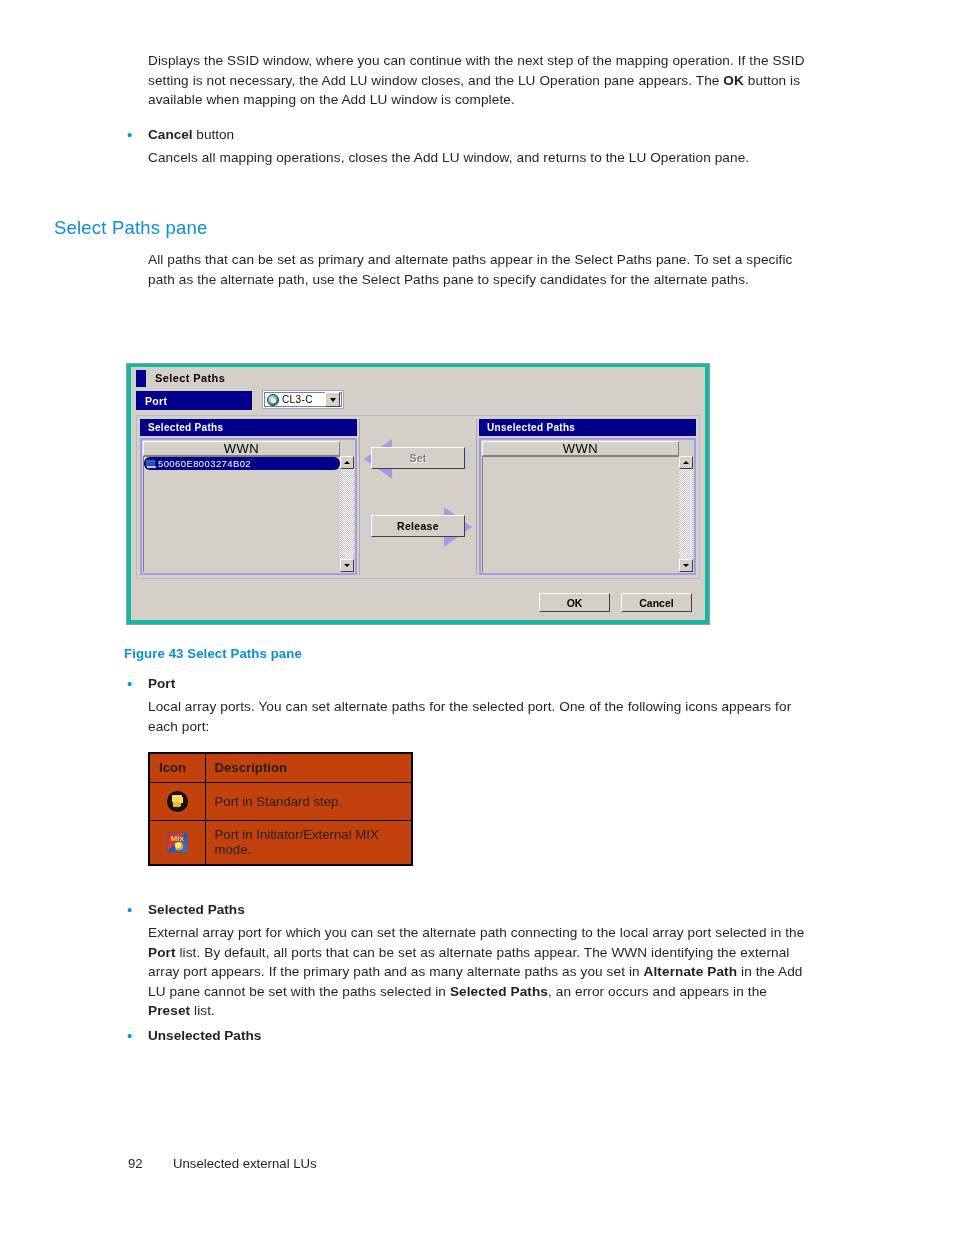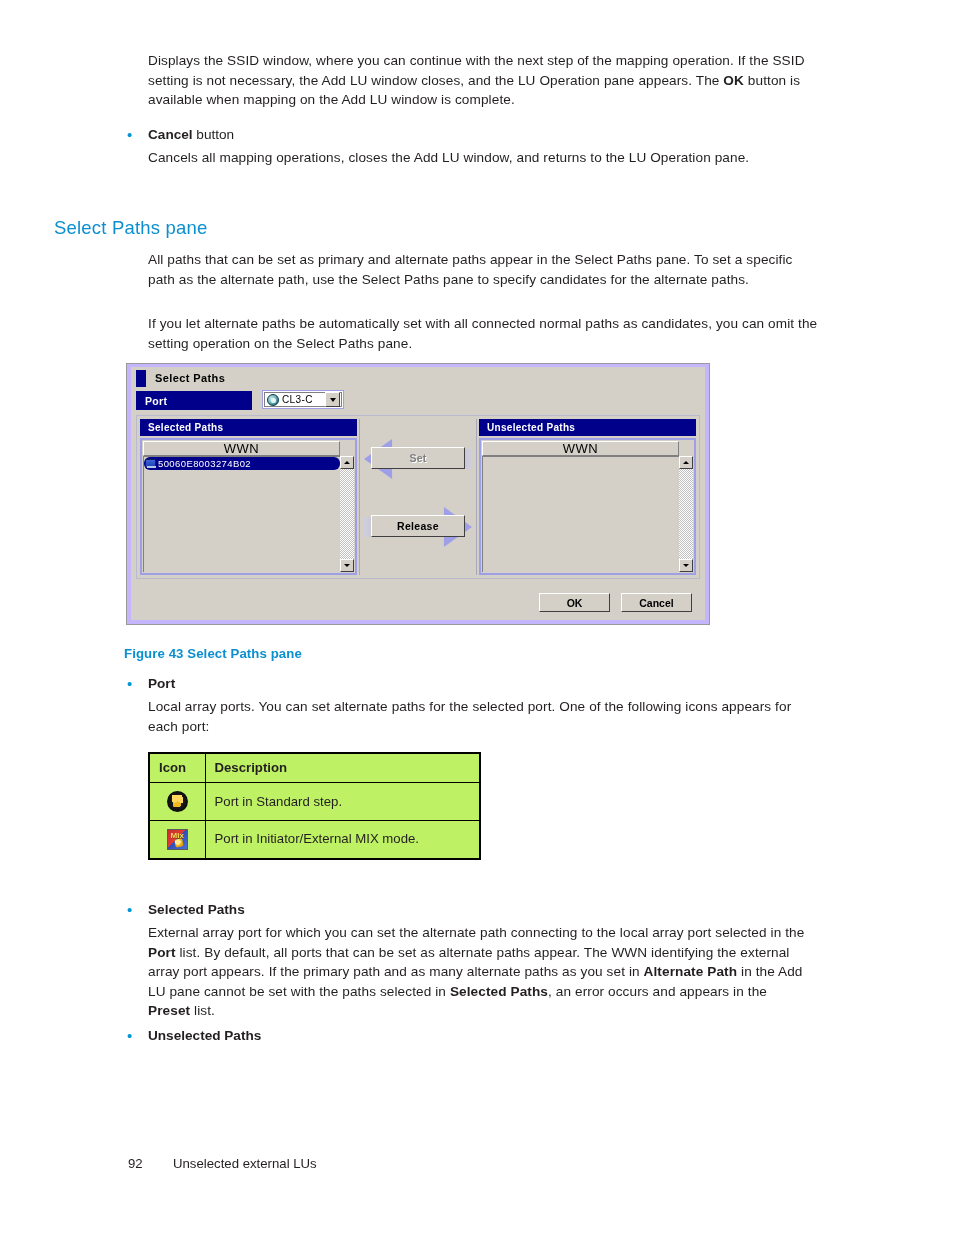--- a/index.html
+++ b/index.html
@@ -59,21 +59,21 @@
   }
   .footer .pg { display:inline-block; width:45px; }
 
   
   .figure {
     position:absolute;
     left:126px;
     top:363px;
     width:584px;
     height:262px;
-    background:#c4b5fd;
+    background:#14b8a6;
     border:1px solid #9a9a9a;
     padding-left:43px;
   }
   .dlg-inner {
     position:absolute; inset:3px 4px 4px 4px;
     background:#d4d0c8;
   }
 
   .dlg-titlebar {
     position:absolute; left:0; top:0; width:100%; height:22px;
@@ -231,22 +231,22 @@
     border-right:1.5px solid #404040; border-bottom:1.5px solid #404040;
     display:flex; align-items:center; justify-content:center;
     font-size:10.5px; font-weight:bold; color:#000;
   }
   .dlg-btn.ok { right:90px; }
   .dlg-btn.cancel { right:8px; }
 
   
   .icon-table {
     position:absolute; left:148px; top:752px;
-    width:333px; border:2px solid #000; border-collapse:collapse;
-    background:#bef264;
+    width:265px; border:2px solid #000; border-collapse:collapse;
+    background:#c2410c;
   }
   .icon-table td, .icon-table th {
     border:1px solid #000; padding:0;
   }
   .icon-table th {
     font-size:13.2px; font-weight:bold; text-align:left;
     padding:6px 9px 7px 9px; color:#231f20;
   }
   .icon-table td.cell-desc {
     font-size:13.2px; padding:6px 9px 7px 9px; color:#231f20; font-weight:400;
@@ -295,21 +295,20 @@
 
   <div class="bullet-row" style="top:125px;">
     <span class="bullet-dot">•</span>
     <span class="bullet-text"><b>Cancel</b><span> button</span></span>
   </div>
   <div class="indent-1 body-text" style="top:148px;">Cancels all mapping operations, closes the Add LU window, and returns to the LU Operation pane.</div>
 
   <div class="section-heading" style="top:217px;">Select Paths pane</div>
 
   <div class="indent-1 body-text" style="top:250px;width:660px;">All paths that can be set as primary and alternate paths appear in the Select Paths pane. To set a specific path as the alternate path, use the Select Paths pane to specify candidates for the alternate paths.</div>
-  <div class="indent-1 body-text" style="top:314px;width:672px;">If you let alternate paths be automatically set with all connected normal paths as candidates, you can omit the setting operation on the Select Paths pane.</div>
 
   <div class="figure">
     <div class="dlg-inner">
 
       <div class="dlg-titlebar">
         <span class="title-marker"></span>
         <span class="dlg-title">Select Paths</span>
       </div>
 
       <div class="port-row">

